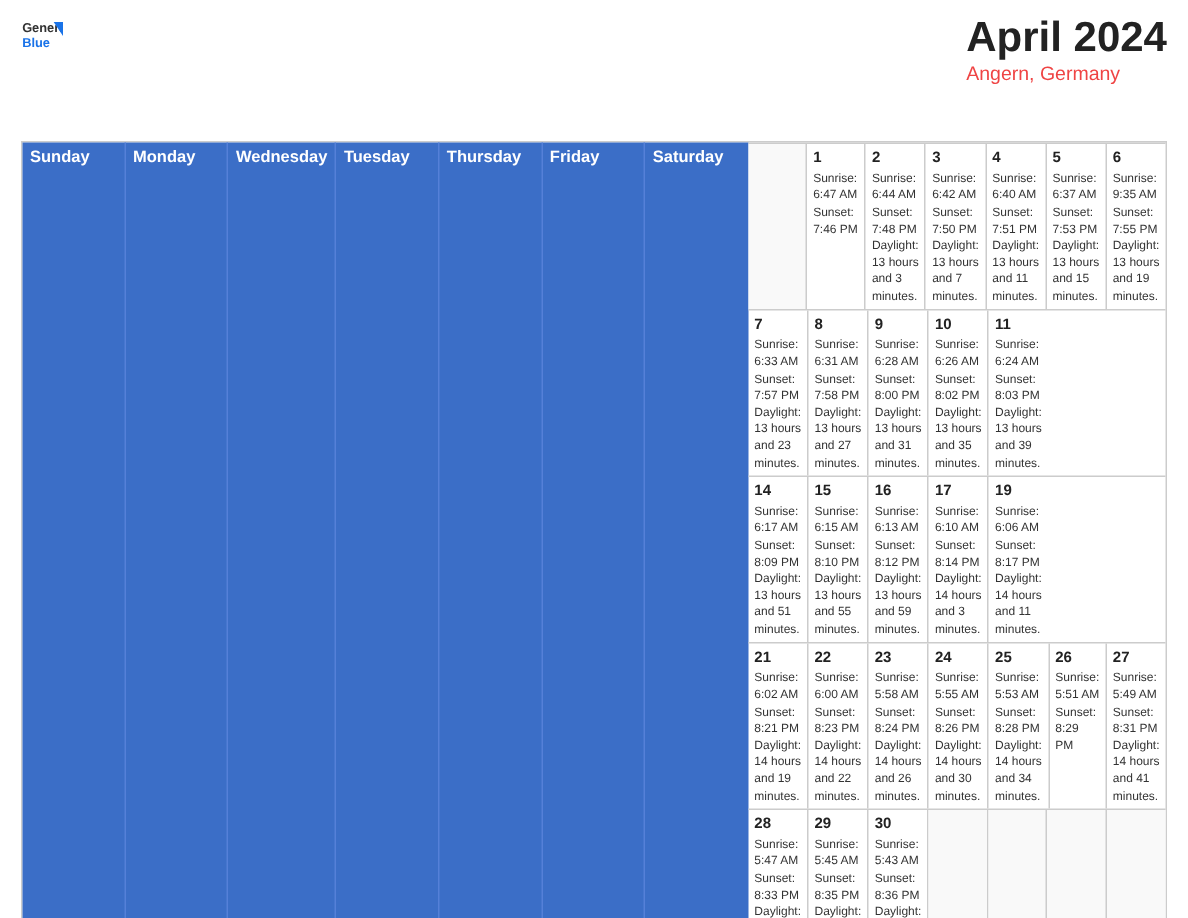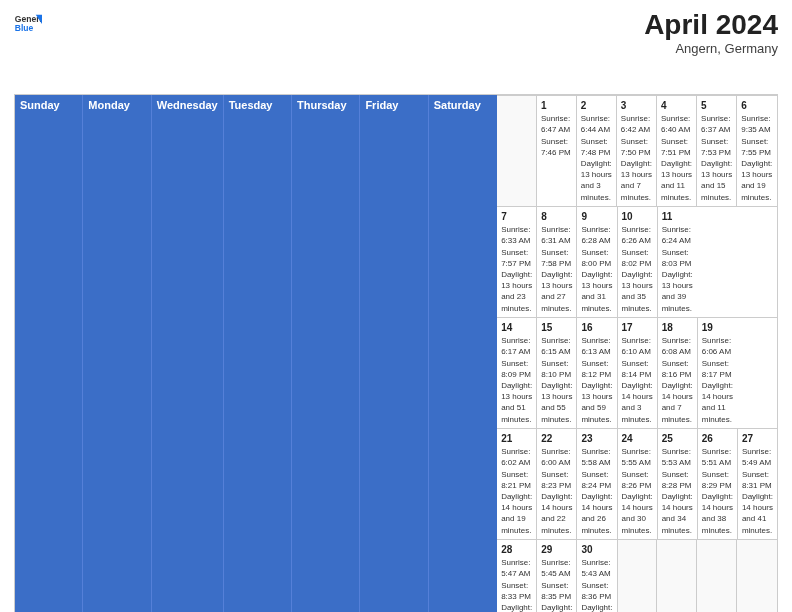--- a/index.html
+++ b/index.html
@@ -26,31 +26,31 @@
     .logo {
       display: flex;
       align-items: center;
       gap: 2px;
     }
     .logo-icon {
       width: 28px;
       height: 28px;
     }
     .title-block {
-      text-align: right;
+      text-align: left;
     }
     .month-title {
       font-size: 28px;
       font-weight: bold;
       color: #222;
       line-height: 1.1;
     }
     .subtitle {
       font-size: 13px;
-      color: #404040;
+      color: #ef4444;
     }
     .calendar {
       flex: 1;
       display: flex;
       flex-direction: row;
       border: 1px solid #ccc;
       margin-top: 32px;
     }
     .cal-header-row {
       display: grid;
@@ -220,26 +220,20 @@
             <span class="cell-line">Sunset: 8:12 PM</span>
             <span class="cell-line">Daylight: 13 hours and 59 minutes.</span>
           </div>
           <div class="cal-cell">
             <span class="day-num">17</span>
             <span class="cell-line">Sunrise: 6:10 AM</span>
             <span class="cell-line">Sunset: 8:14 PM</span>
             <span class="cell-line">Daylight: 14 hours and 3 minutes.</span>
           </div>
           <div class="cal-cell">
-            <span class="day-num">18</span>
-            <span class="cell-line">Sunrise: 6:08 AM</span>
-            <span class="cell-line">Sunset: 8:16 PM</span>
-            <span class="cell-line">Daylight: 14 hours and 7 minutes.</span>
-          </div>
-          <div class="cal-cell">
             <span class="day-num">19</span>
             <span class="cell-line">Sunrise: 6:06 AM</span>
             <span class="cell-line">Sunset: 8:17 PM</span>
             <span class="cell-line">Daylight: 14 hours and 11 minutes.</span>
           </div>
         </div>
         <div class="cal-row">
           <div class="cal-cell">
             <span class="day-num">21</span>
             <span class="cell-line">Sunrise: 6:02 AM</span>
@@ -267,21 +261,20 @@
           <div class="cal-cell">
             <span class="day-num">25</span>
             <span class="cell-line">Sunrise: 5:53 AM</span>
             <span class="cell-line">Sunset: 8:28 PM</span>
             <span class="cell-line">Daylight: 14 hours and 34 minutes.</span>
           </div>
           <div class="cal-cell">
             <span class="day-num">26</span>
             <span class="cell-line">Sunrise: 5:51 AM</span>
             <span class="cell-line">Sunset: 8:29 PM</span>
-            <span class="cell-line">Daylight: 14 hours and 38 minutes.</span>
           </div>
           <div class="cal-cell">
             <span class="day-num">27</span>
             <span class="cell-line">Sunrise: 5:49 AM</span>
             <span class="cell-line">Sunset: 8:31 PM</span>
             <span class="cell-line">Daylight: 14 hours and 41 minutes.</span>
           </div>
         </div>
         <div class="cal-row">
           <div class="cal-cell">

